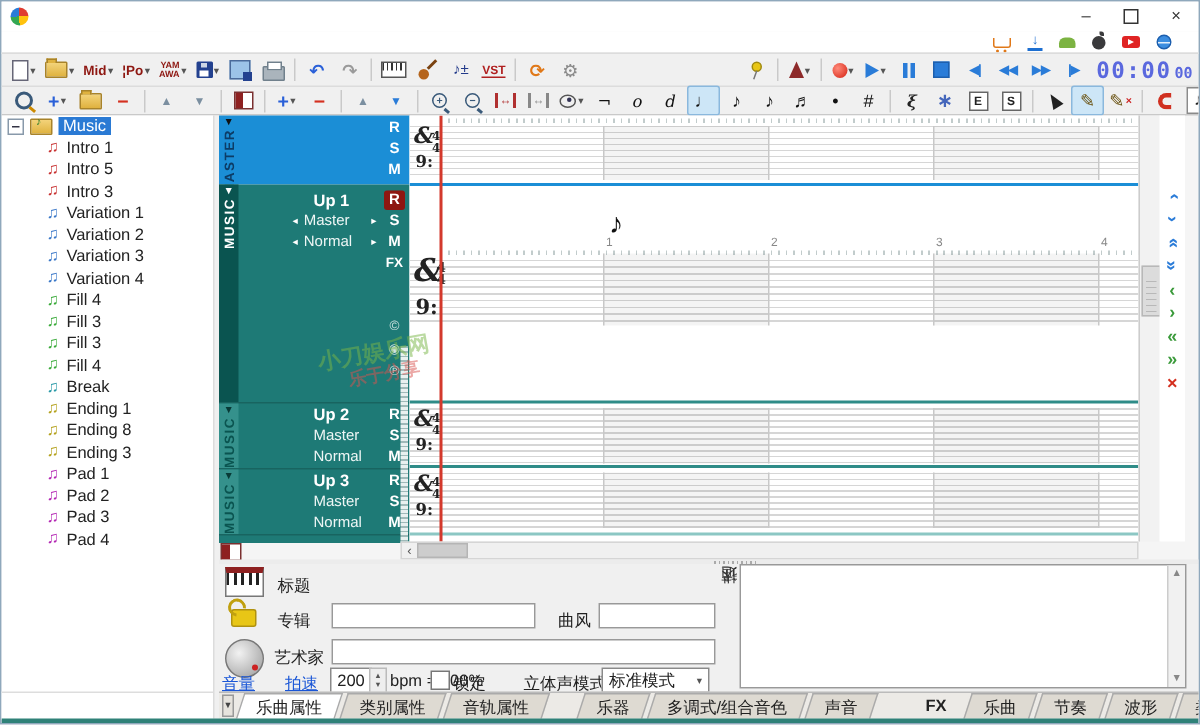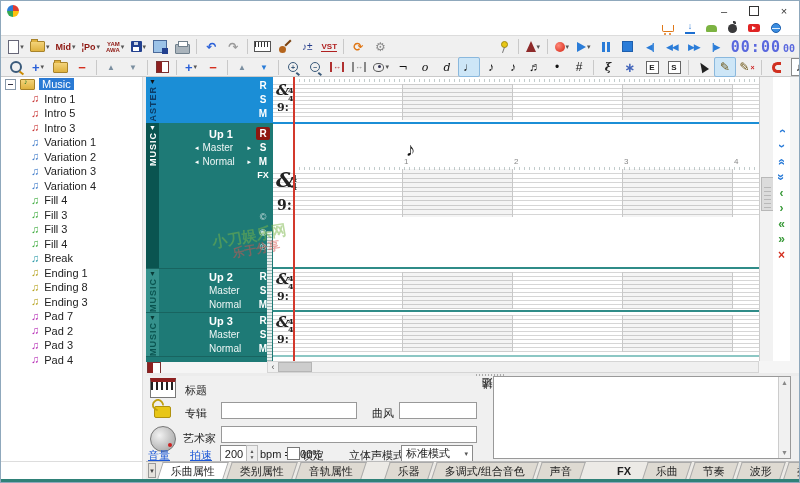--- a/index.html
+++ b/index.html
@@ -484,21 +484,21 @@
         <div class="titem">
           <span class="tnote" style="color: rgb(181, 162, 30);">♫</span>
           <span class="tlabel">Ending 8</span>
         </div>
         <div class="titem">
           <span class="tnote" style="color: rgb(181, 162, 30);">♫</span>
           <span class="tlabel">Ending 3</span>
         </div>
         <div class="titem">
           <span class="tnote" style="color: rgb(180, 40, 180);">♫</span>
-          <span class="tlabel">Pad 7</span>
+          <span class="tlabel">Pad 1</span>
         </div>
         <div class="titem">
           <span class="tnote" style="color: rgb(180, 40, 180);">♫</span>
           <span class="tlabel">Pad 2</span>
         </div>
         <div class="titem">
           <span class="tnote" style="color: rgb(180, 40, 180);">♫</span>
           <span class="tlabel">Pad 3</span>
         </div>
         <div class="titem">

